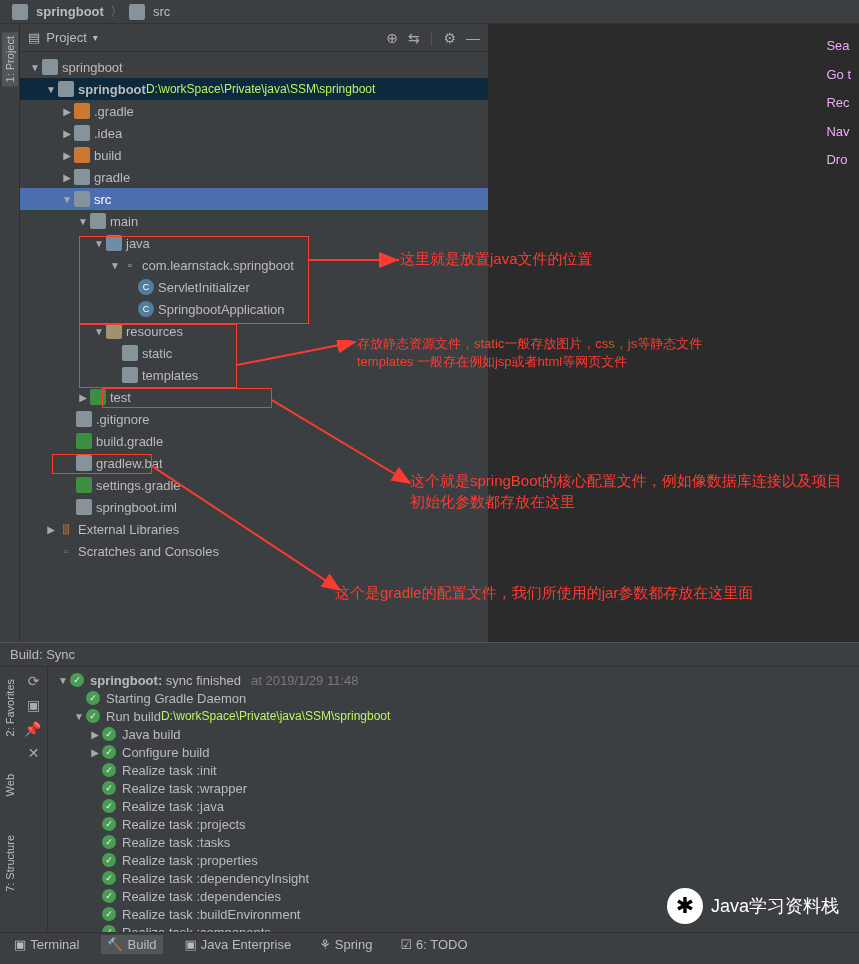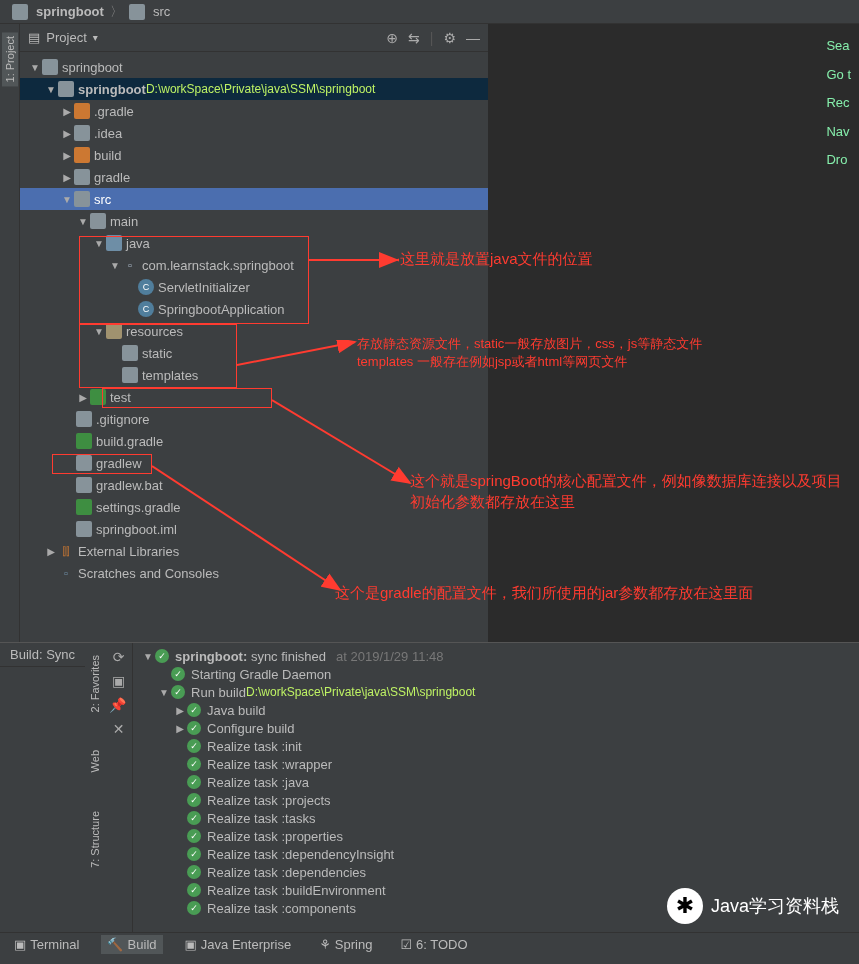--- a/index.html
+++ b/index.html
@@ -31,22 +31,22 @@
 .ic-cls { background: #507e9c; border-radius: 50%; color: #fff; font-size: 9px; }
 .ic-file { background: #87939a; border-radius: 2px; }
 .ic-gradle { background: #3e8e41; border-radius: 2px; }
 .ic-lib { color: #cc7832; }
 .ic-scratch { color: #6e8ea6; }
 .path-hint { color: #bef264; font-size: 12px; }
 .red-box { border: 1px solid #ff3b30; position: absolute; pointer-events: none; }
 .anno { position: absolute; color: #ff3b30; font-size: 15px; line-height: 1.4; font-family: 'Microsoft YaHei', sans-serif; pointer-events: none; }
 .arrow-svg { position: absolute; pointer-events: none; }
 .editor-area { flex: 1; background: #2b2b2b; position: relative; }
-.search-hints { position: absolute; right: 0; top: 0; color: #86efac; font-size: 13px; padding: 8px; line-height: 2.2; text-align: left; }
-.build-panel { border-top: 1px solid #555; background: #3c3f41; height: 290px; display: flex; flex-direction: row; }
+.search-hints { position: absolute; right: 0; top: 0; color: #f0abfc; font-size: 13px; padding: 8px; line-height: 2.2; text-align: left; }
+.build-panel { border-top: 1px solid #555; background: #3c3f41; height: 290px; display: flex; flex-direction: column; }
 .build-header { height: 24px; padding: 4px 10px; color: #bbbbbb; border-bottom: 1px solid #323232; }
 .build-body { flex: 1; display: flex; overflow: hidden; }
 .build-gutter { width: 28px; background: #3c3f41; border-right: 1px solid #323232; display: flex; flex-direction: column; align-items: center; padding-top: 6px; gap: 8px; }
 .gut-ic { font-size: 14px; color: #aaa; cursor: pointer; }
 .favorites-bar { width: 20px; background: #3c3f41; display: flex; flex-direction: column; align-items: center; padding-top: 8px; gap: 30px; }
 .build-tree { flex: 1; overflow: auto; padding: 4px 0; }
 .build-row { display: flex; align-items: center; height: 18px; color: #bbbbbb; }
 .status-ok { width: 14px; height: 14px; background: #499c54; border-radius: 50%; margin-right: 6px; display: inline-flex; align-items: center; justify-content: center; color: #fff; font-size: 9px; }
 .build-ts { color: #787878; margin-left: 10px; }
 .bottom-tabs { height: 24px; background: #3c3f41; border-top: 1px solid #323232; display: flex; align-items: center; padding: 0 8px; gap: 16px; }
@@ -174,24 +174,20 @@
       <div class="tree-row" style="padding-left:56px">
           <span class="ic ic-file"></span>
           <span>.gitignore</span>
         </div>
       <div class="tree-row" style="padding-left:56px">
           <span class="ic ic-gradle"></span>
           <span>build.gradle</span>
         </div>
       <div class="tree-row" style="padding-left:56px">
           <span class="ic ic-file"></span>
-          <span>gradlew</span>
-        </div>
-      <div class="tree-row" style="padding-left:56px">
-          <span class="ic ic-file"></span>
           <span>gradlew.bat</span>
         </div>
       <div class="tree-row" style="padding-left:56px">
           <span class="ic ic-gradle"></span>
           <span>settings.gradle</span>
         </div>
       <div class="tree-row" style="padding-left:56px">
           <span class="ic ic-file"></span>
           <span>springboot.iml</span>
         </div>

